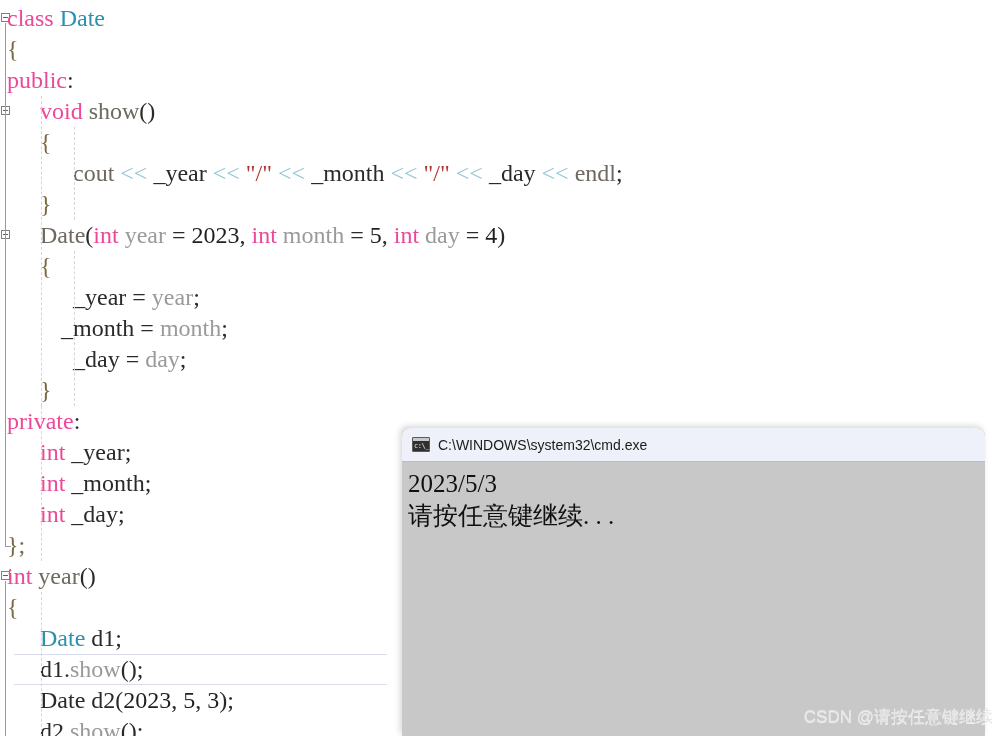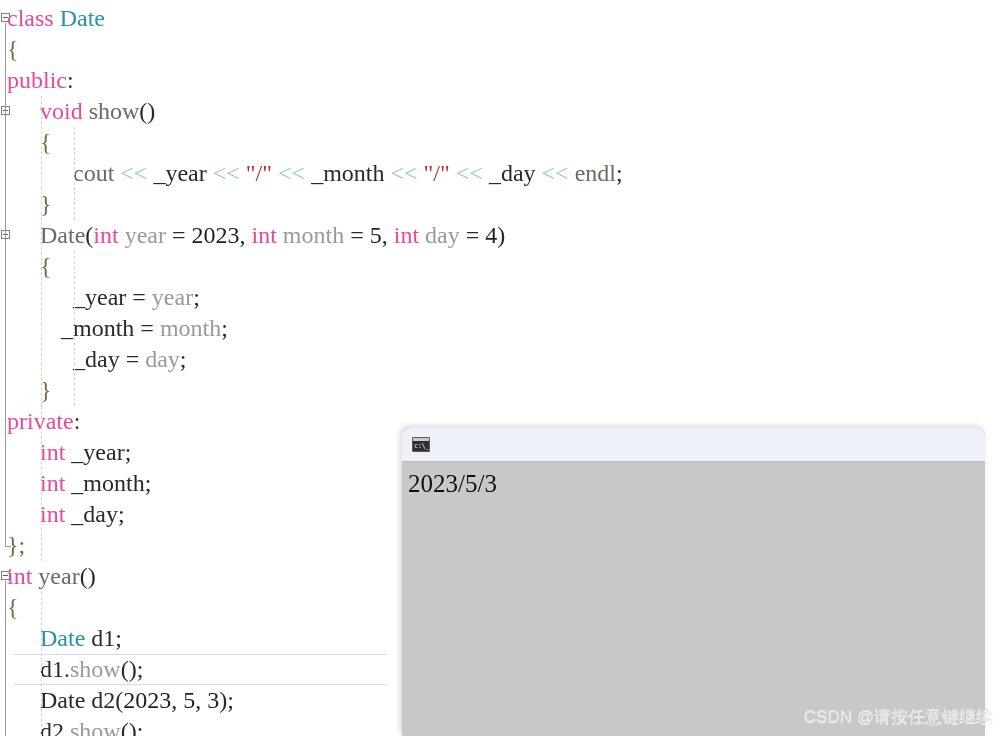--- a/index.html
+++ b/index.html
@@ -227,19 +227,21 @@
 <div class="indent-guide" style="left: 41px; top: 96px; height: 310px;"></div>
     <div class="indent-guide" style="left: 74px; top: 127px; height: 93px;"></div>
     <div class="indent-guide" style="left: 74px; top: 251px; height: 155px;"></div>
     <div class="indent-guide" style="left: 41px; top: 406px; height: 155px;"></div>
     <div class="indent-guide" style="left: 41px; top: 592px; height: 155px;"></div>
   </div>
 
 <div id="console-window">
   <div id="console-titlebar">
     <span id="cmd-icon"></span>
+    <span id="console-title-text">C:\WINDOWS\system32\cmd.exe</span>
   </div>
   <div id="console-body">
       <div class="console-line">2023/5/3</div>
+      <div class="console-line">请按任意键继续. . .</div>
     </div>
 </div>
 
 <div id="watermark">CSDN @请按任意键继续</div>
 
 </body></html>

